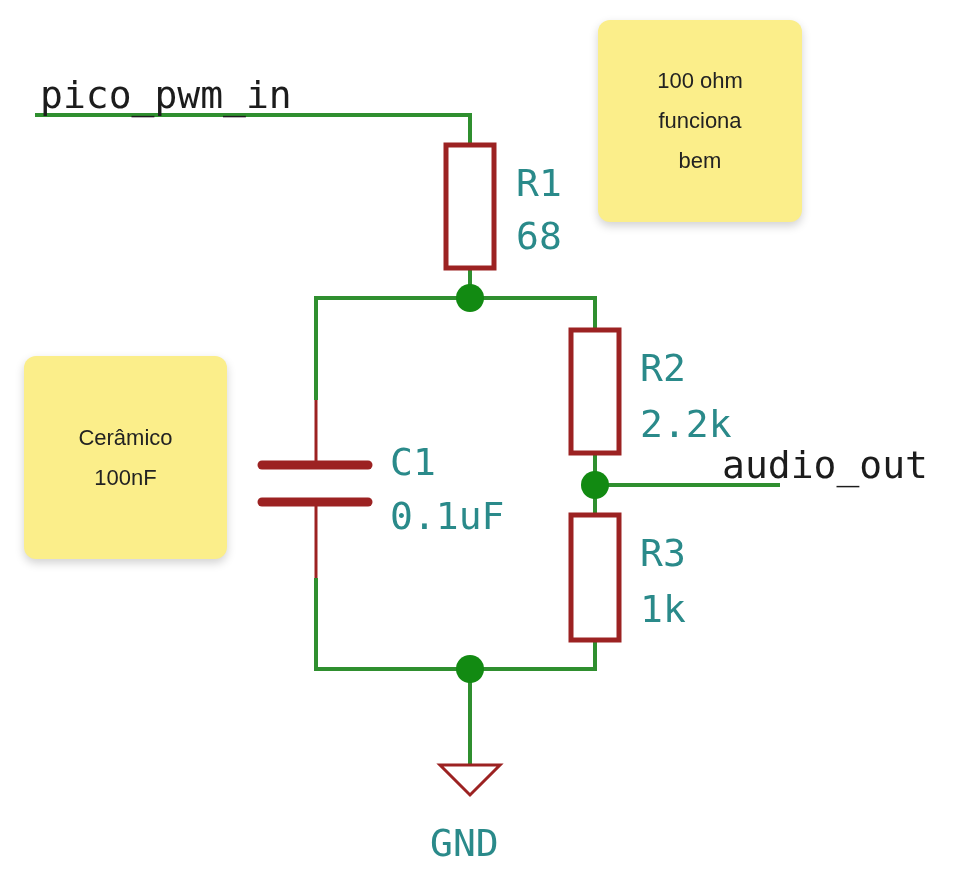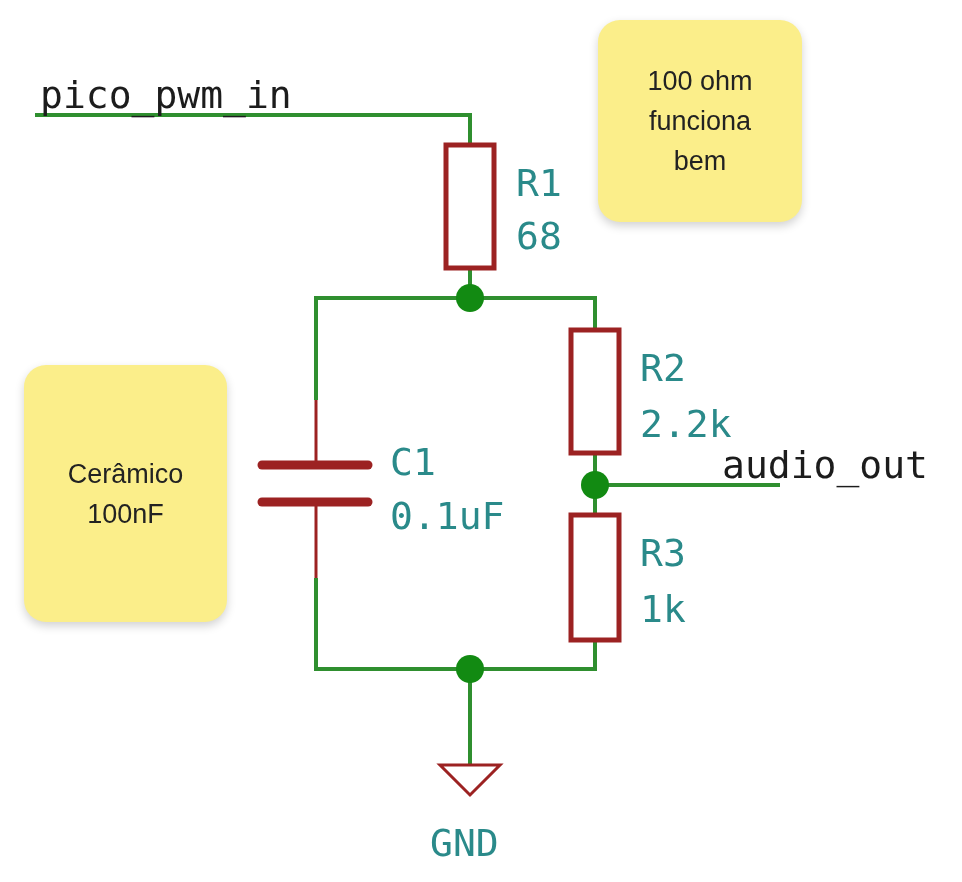--- a/index.html
+++ b/index.html
@@ -2,30 +2,30 @@
 <html><head>
 <meta charset="utf-8">
 <style>
   html, body { margin:0; padding:0; background:#ffffff; }
   body { width:962px; height:882px; position:relative; overflow:hidden; }
   #schematic { position:absolute; left:0; top:0; }
   .label-mono { font-family:"DejaVu Sans Mono", "Liberation Mono", monospace; }
   .note {
     position:absolute;
     background:#fbee8a;
-    border-radius:22px;
+    border-radius:12px;
     box-shadow: 0 4px 10px rgba(0,0,0,0.18);
     display:flex; align-items:center; justify-content:center;
     text-align:center;
     font-family:"Liberation Sans", "DejaVu Sans", sans-serif;
-    font-size:27px; line-height:40px; color:#222;
+    font-size:22px; line-height:40px; color:#222;
     white-space:pre-line;
   }
   #note-top { left:598px; top:20px; width:204px; height:202px; }
-  #note-left { left:24px; top:365px; width:203px; height:257px; }
+  #note-left { left:24px; top:356px; width:203px; height:203px; }
 </style>
 </head>
 <body>
 
 <svg id="schematic" width="962" height="882" viewBox="0 0 962 882">
 
   <g fill="none" stroke="#2f8f2f" stroke-width="4">
     <polyline points="35,115 470,115 470,145"></polyline>
     <line x1="470" y1="268" x2="470" y2="298"></line>
     <polyline points="316,400 316,298 595,298 595,330"></polyline>

